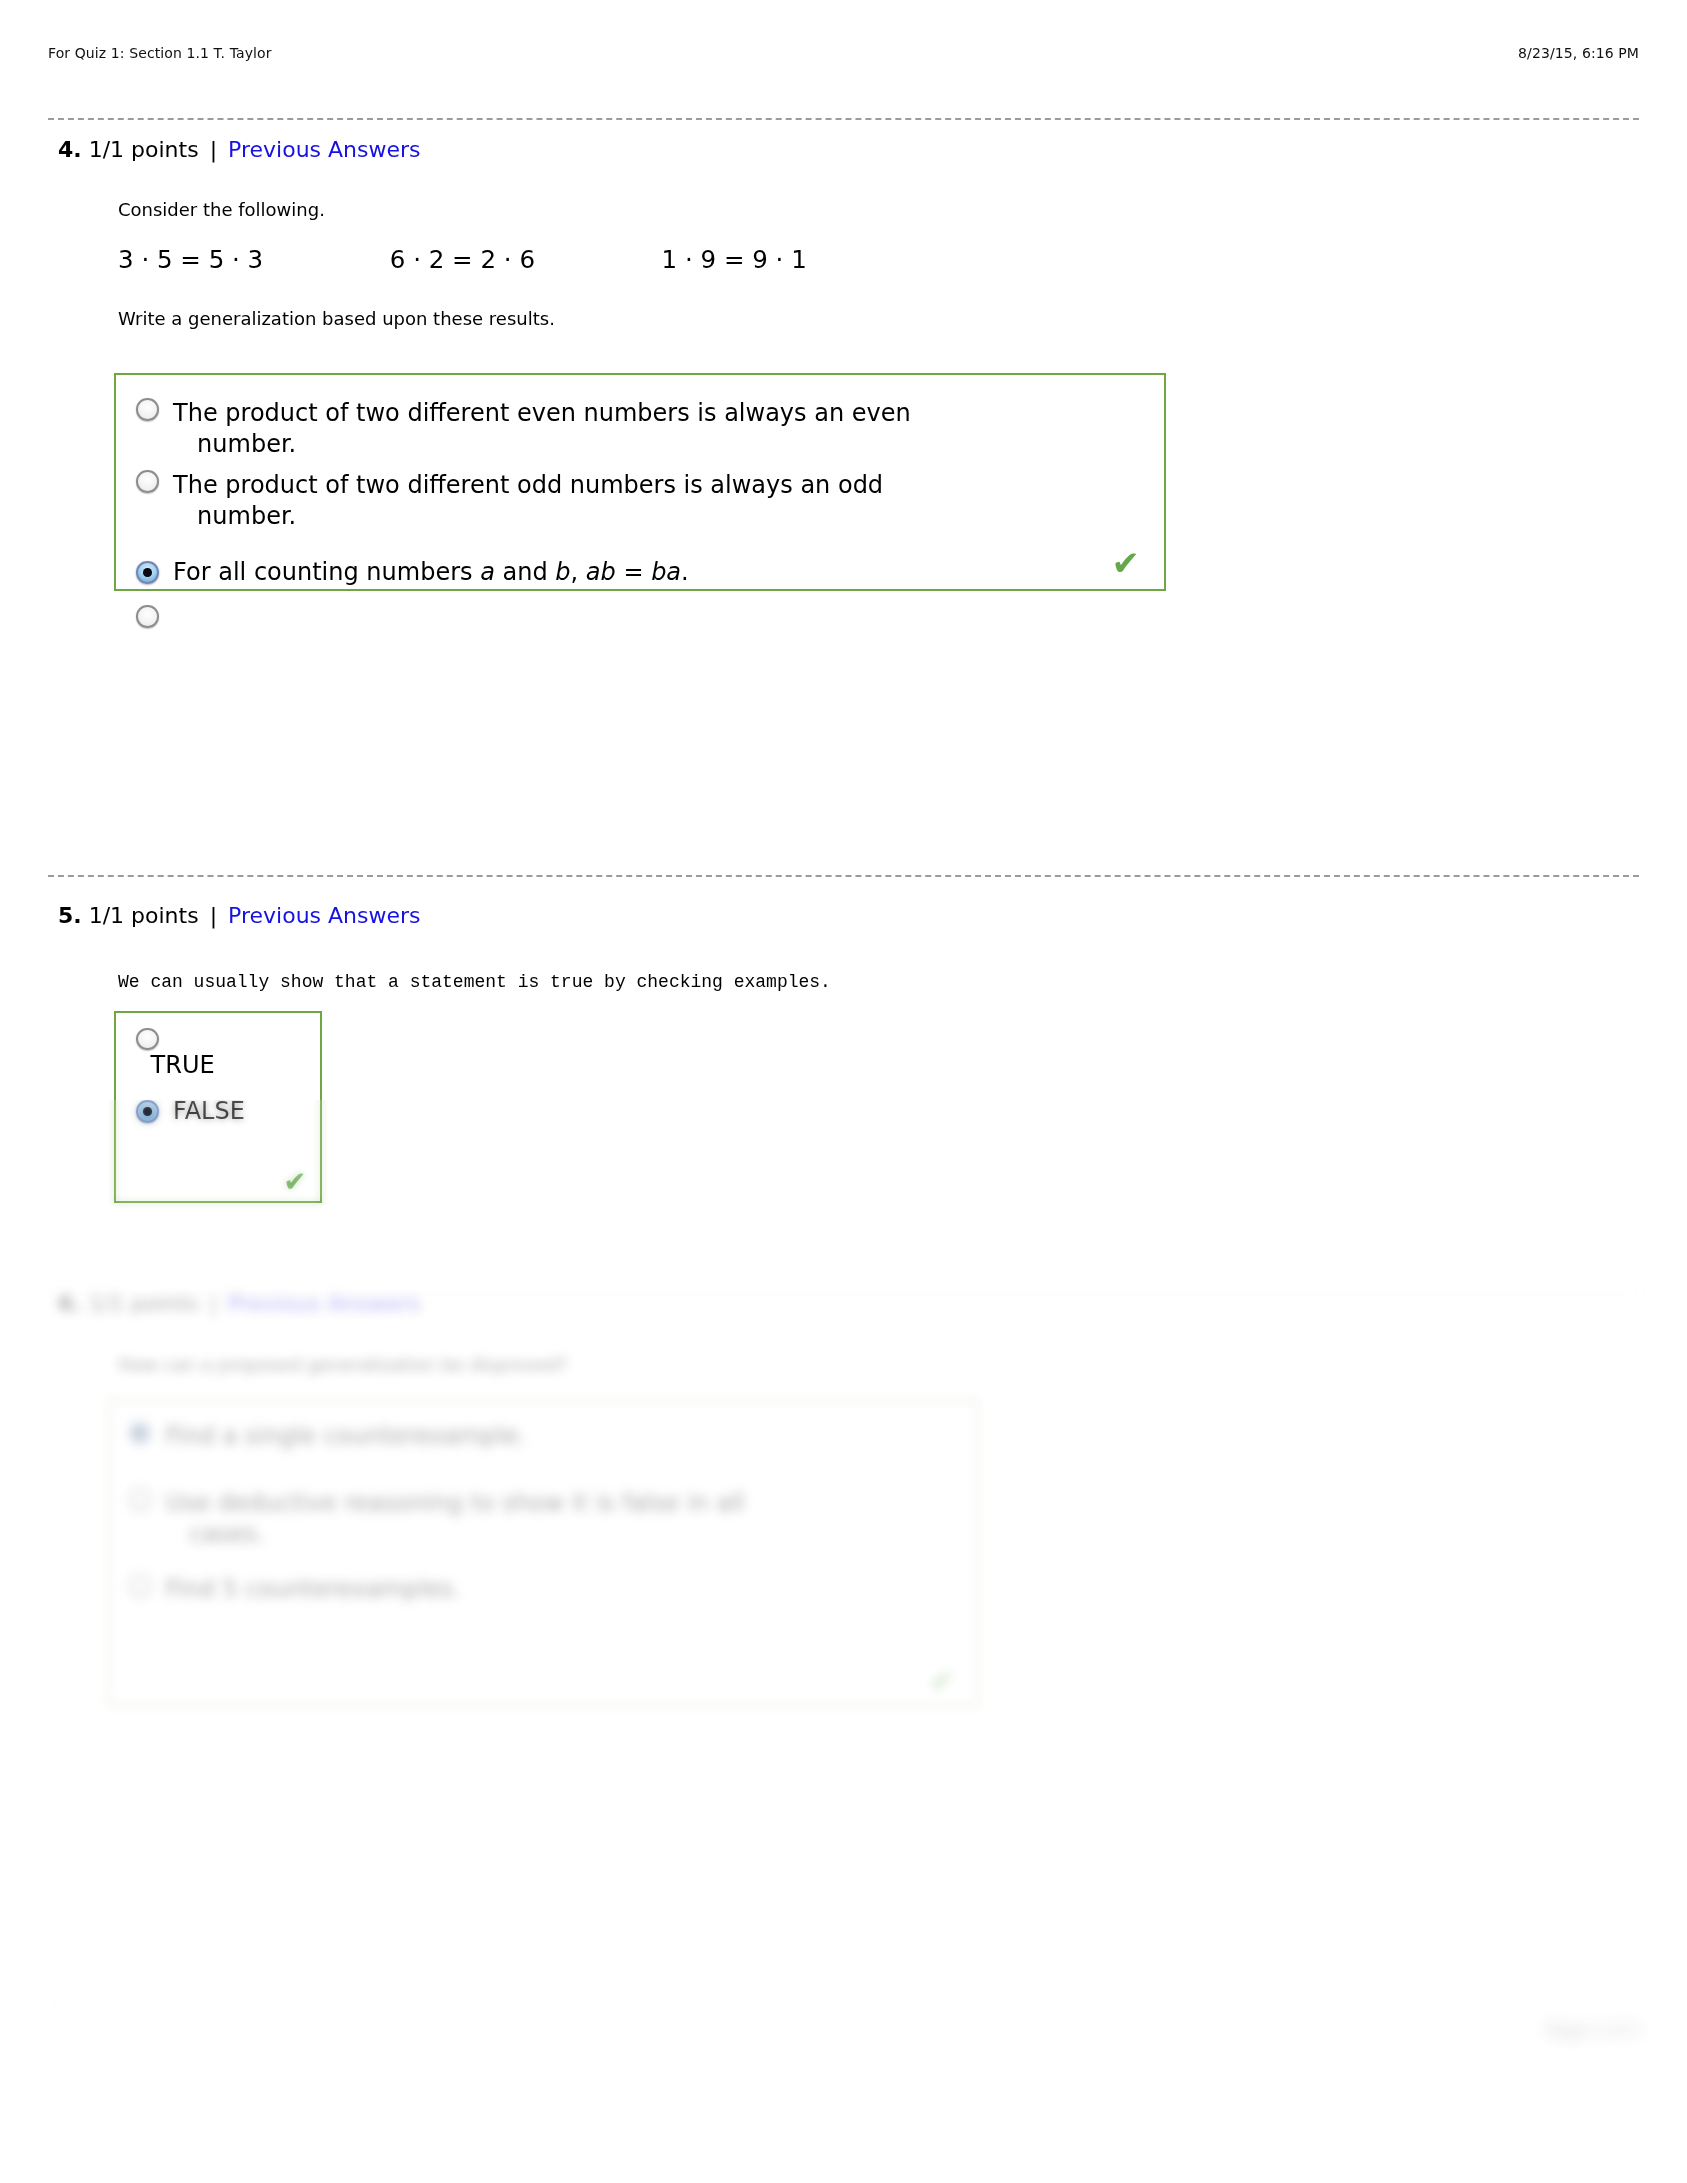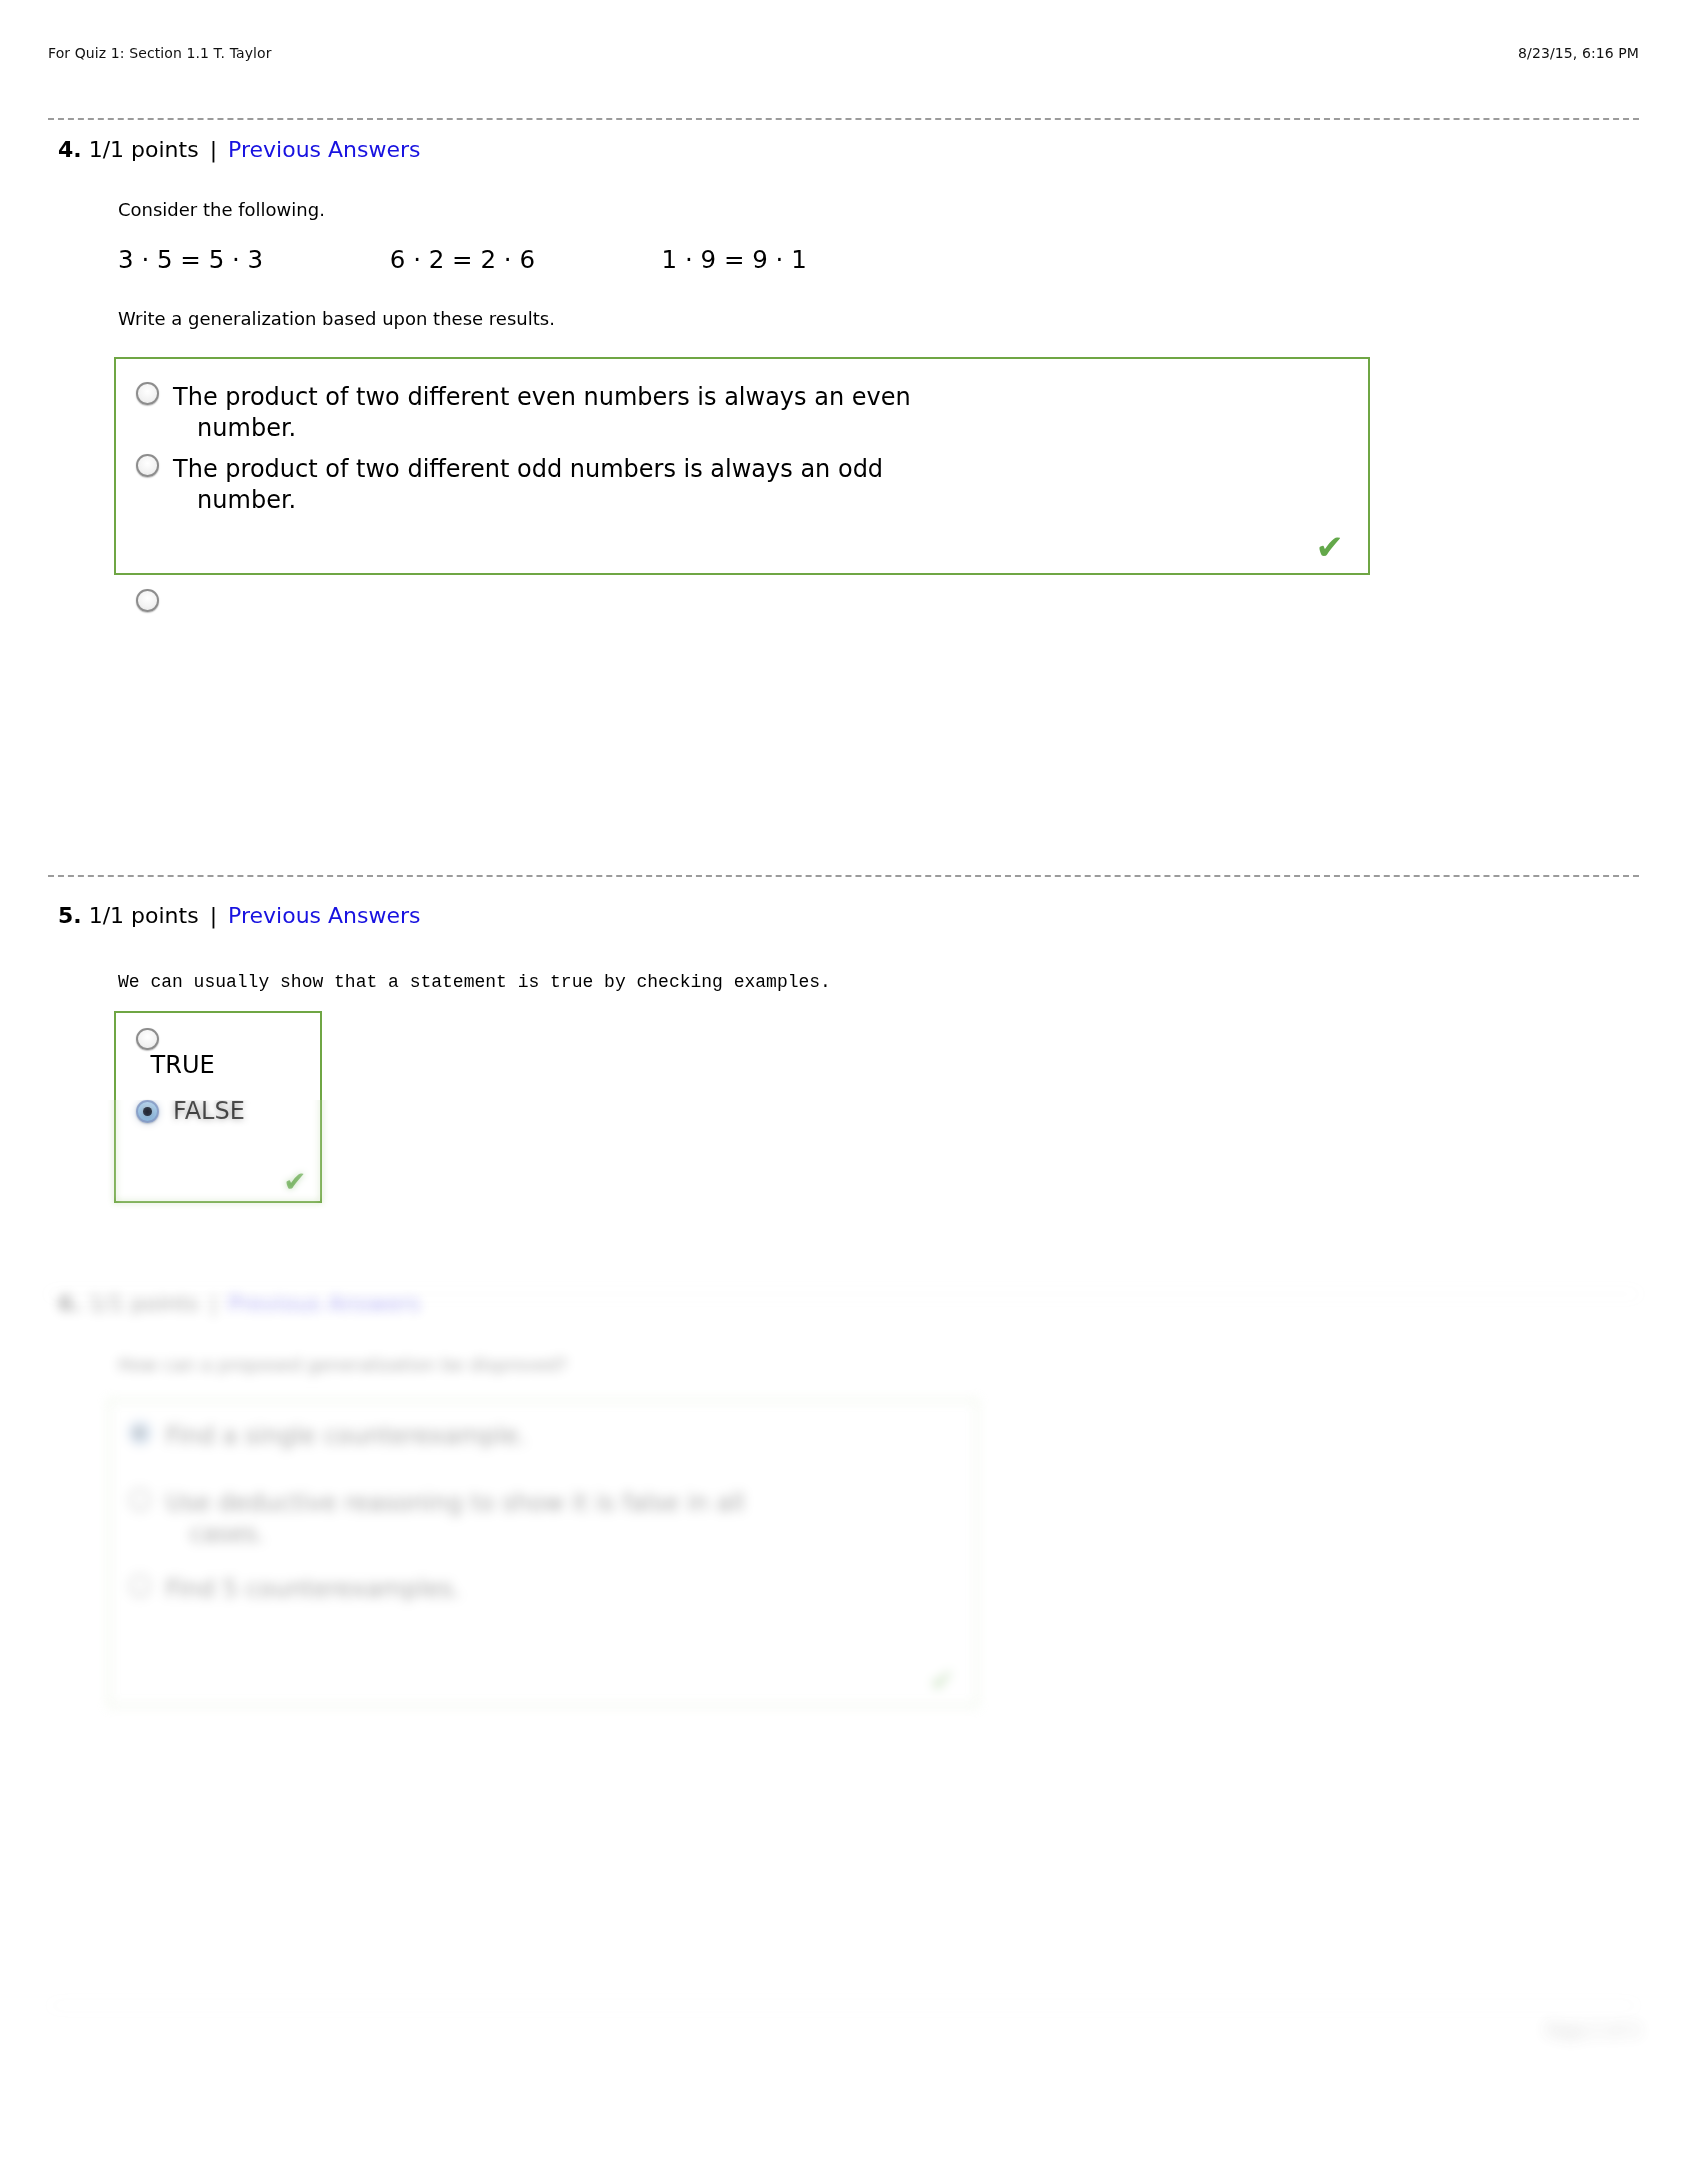--- a/index.html
+++ b/index.html
@@ -208,38 +208,42 @@
   <div class="math-row" style="top:106px;">
     <span class="math-item">3 · 5 = 5 · 3</span>
     <span class="math-gap-1"></span>
     <span class="math-item">6 · 2 = 2 · 6</span>
     <span class="math-gap-2"></span>
     <span class="math-item">1 · 9 = 9 · 1</span>
   </div>
 
   <div class="q-body" style="top:169px; left:118px;">Write a generalization based upon these results.</div>
 
-  <div class="answer-box" style="left:114px; top:218px; width:1256px; height:218px;text-decoration:underline;">
+  <div class="answer-box" style="left:114px; top:234px; width:1052px; height:218px;text-decoration:underline;">
 
     <div class="option-row" style="left:20px; top:23px; width:979px;">
       <span class="radio"></span>
       <span class="option-text">
         <span>The product of two different even numbers is always an even</span>
         <span class="indent2">number.</span>
       </span>
     </div>
 
     <div class="option-row" style="left:20px; top:95px; width:979px;">
       <span class="radio"></span>
       <span class="option-text">
         <span>The product of two different odd numbers is always an odd</span>
         <span class="indent2">number.</span>
       </span>
     </div>
 
+    <div class="option-row" style="left:20px; top:182px; width:979px; align-items:center;">
+      <span class="radio selected"></span>
+      <span class="option-text"><span>For all counting numbers </span><i>a</i><span> and </span><i>b</i><span>, </span><i>ab</i><span> = </span><i>ba</i><span>.</span></span>
+    </div>
 
     <div class="option-row" style="left:20px; top:230px; width:979px; align-items:center;">
       <span class="radio"></span>
     </div>
 
     <span class="checkmark" style="right:24px; bottom:9.3px;">✔</span>
   </div>
 </div>
 
 <div class="dashed-rule rule-2"></div>

